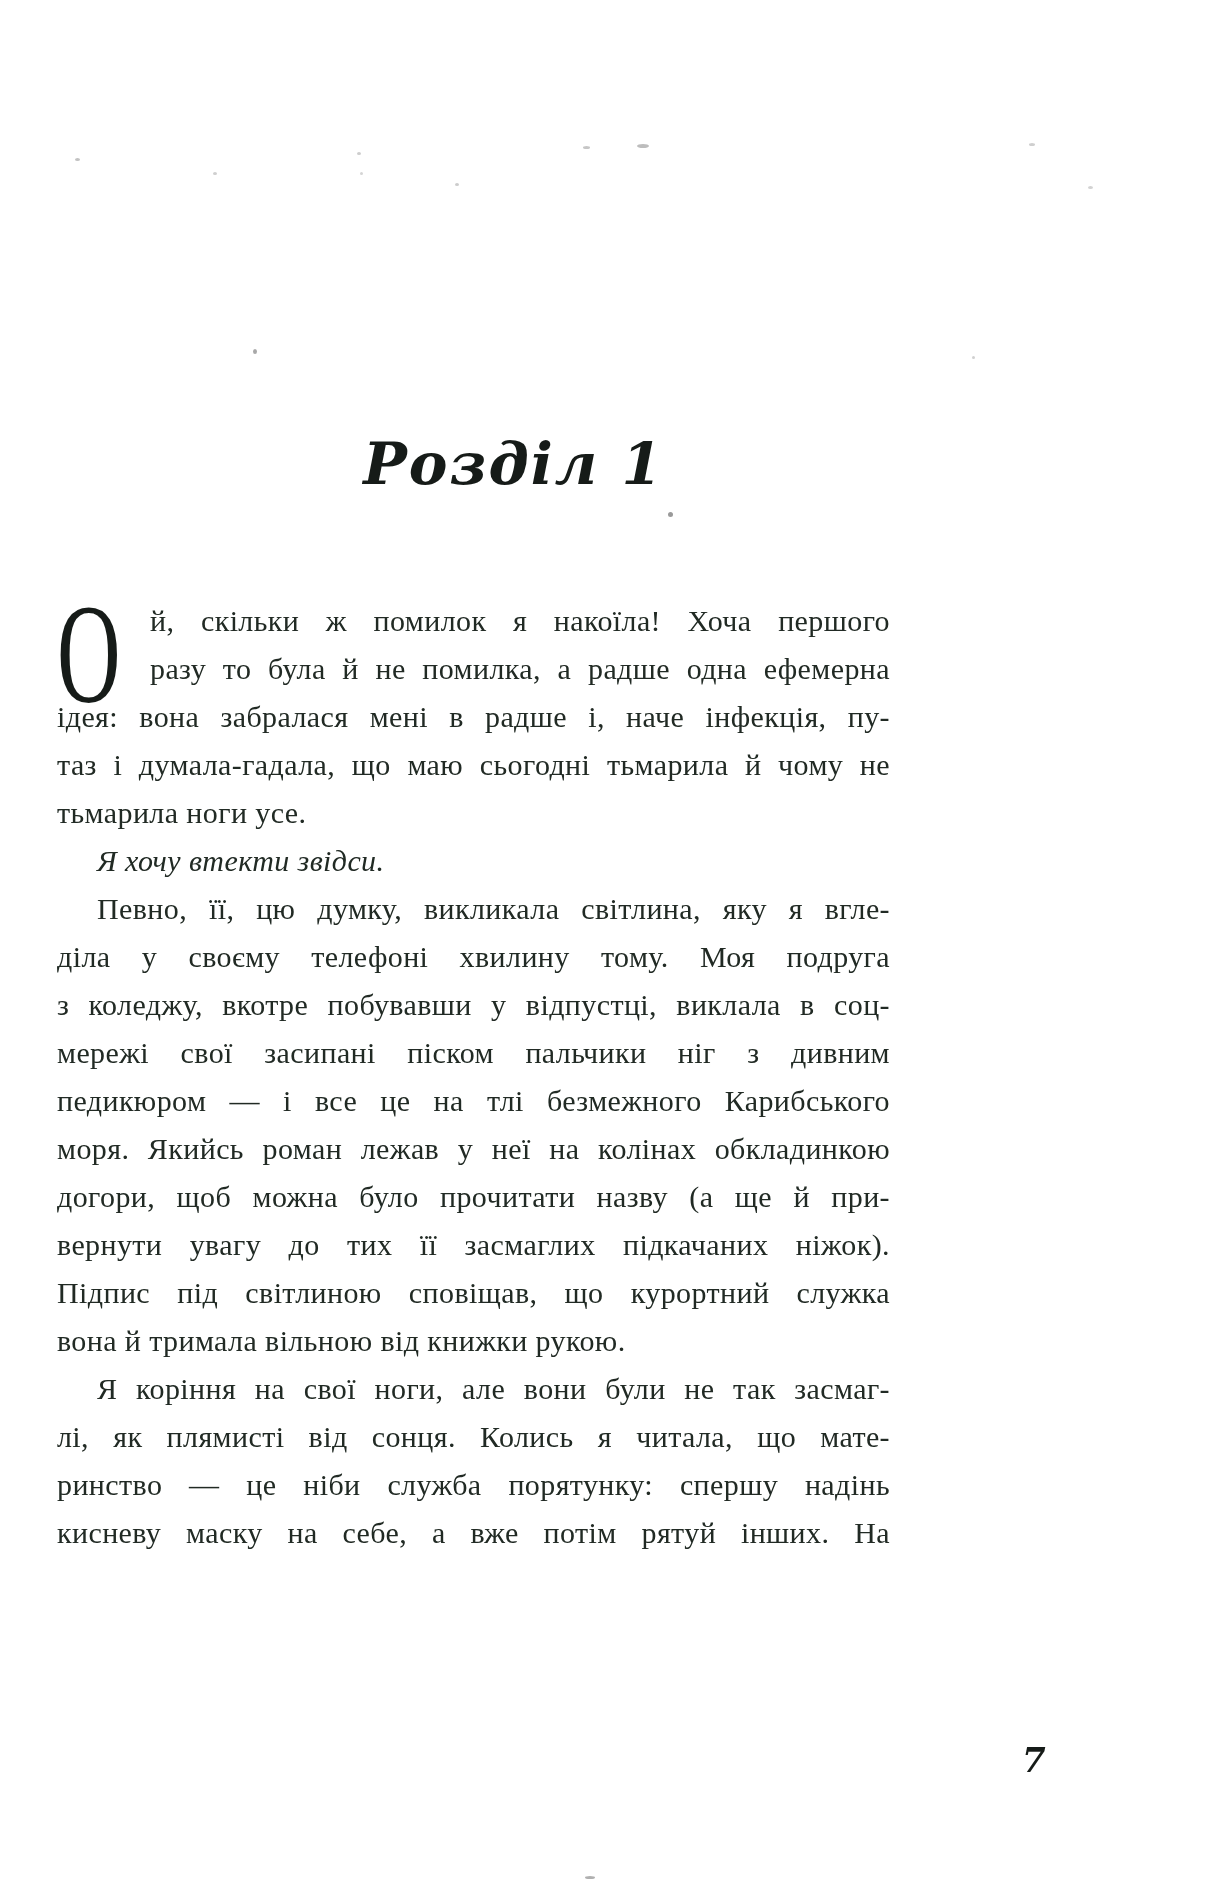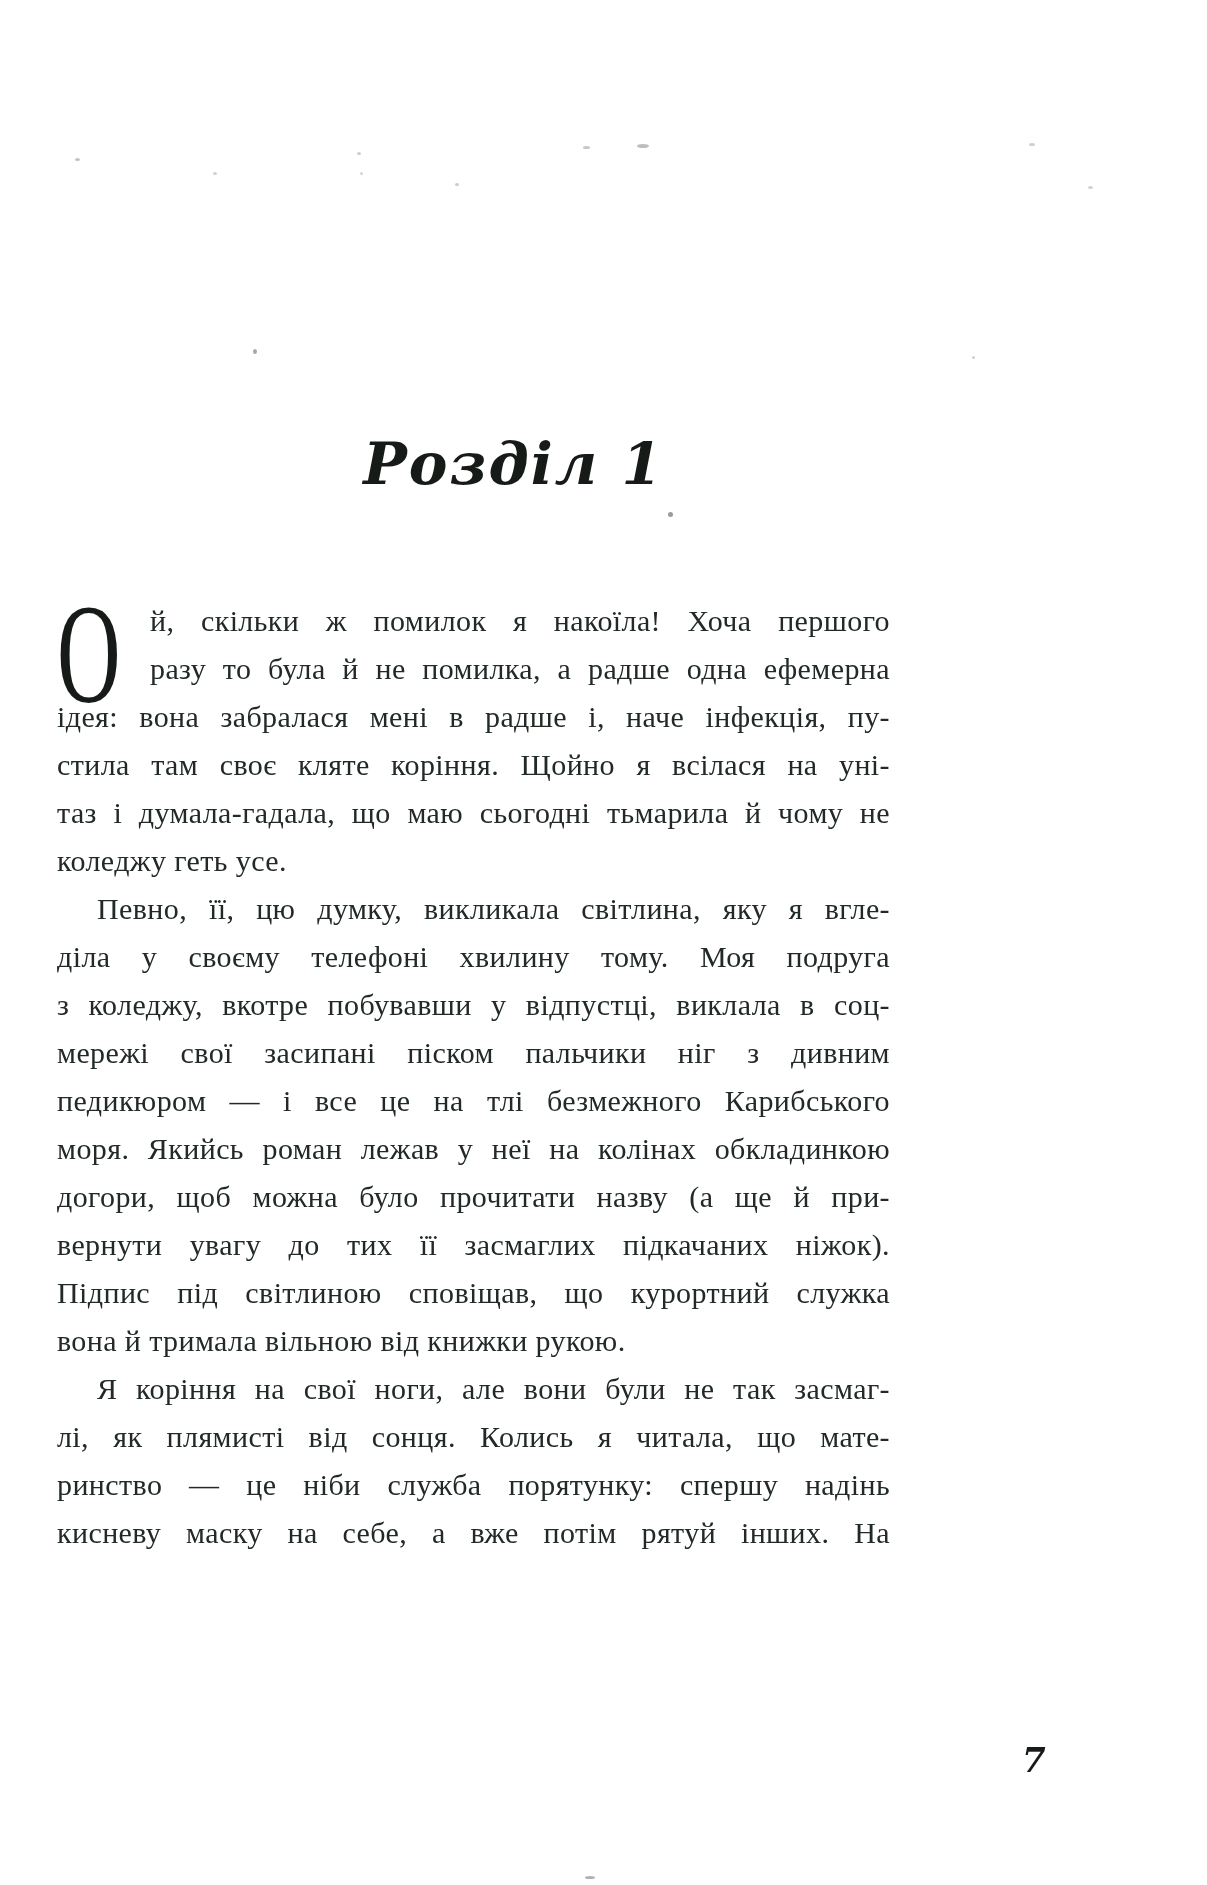--- a/index.html
+++ b/index.html
@@ -111,23 +111,25 @@
   <h1 class="chapter-heading">Розділ 1</h1>
 
   <div class="text-block">
       <div class="para dropcap">
         <span class="dropcap-box">
           <span class="dropcap-glyph">О</span>
         </span>
         <div class="line">й, скільки ж помилок я накоїла! Хоча першого</div>
         <div class="line">разу то була й не помилка, а радше одна ефемерна</div>
         <div class="line">ідея: вона забралася мені в радше і, наче інфекція, пу-</div>
-        <div class="line">стила там своє кляте коріння. Щойно я всілася на уні-</div>
         <div class="line">таз і думала-гадала, що маю сьогодні тьмарила й чому не</div>
-        <div class="line last-left">коледжу геть усе.</div>
+        <div class="line last-left">тьмарила ноги усе.</div>
+      </div>
+      <div class="para italic">
+        <div class="line indent last-left">Я хочу втекти звідси.</div>
       </div>
       <div class="para normal">
         <div class="line indent">Певно, її, цю думку, викликала світлина, яку я вгле-</div>
         <div class="line">діла у своєму телефоні хвилину тому. Моя подруга</div>
         <div class="line">з коледжу, вкотре побувавши у відпустці, виклала в соц-</div>
         <div class="line">мережі свої засипані піском пальчики ніг з дивним</div>
         <div class="line">педикюром — і все це на тлі безмежного Карибського</div>
         <div class="line">моря. Якийсь роман лежав у неї на колінах обкладинкою</div>
         <div class="line">догори, щоб можна було прочитати назву (а ще й при-</div>
         <div class="line">вернути увагу до тих її засмаглих підкачаних ніжок).</div>

